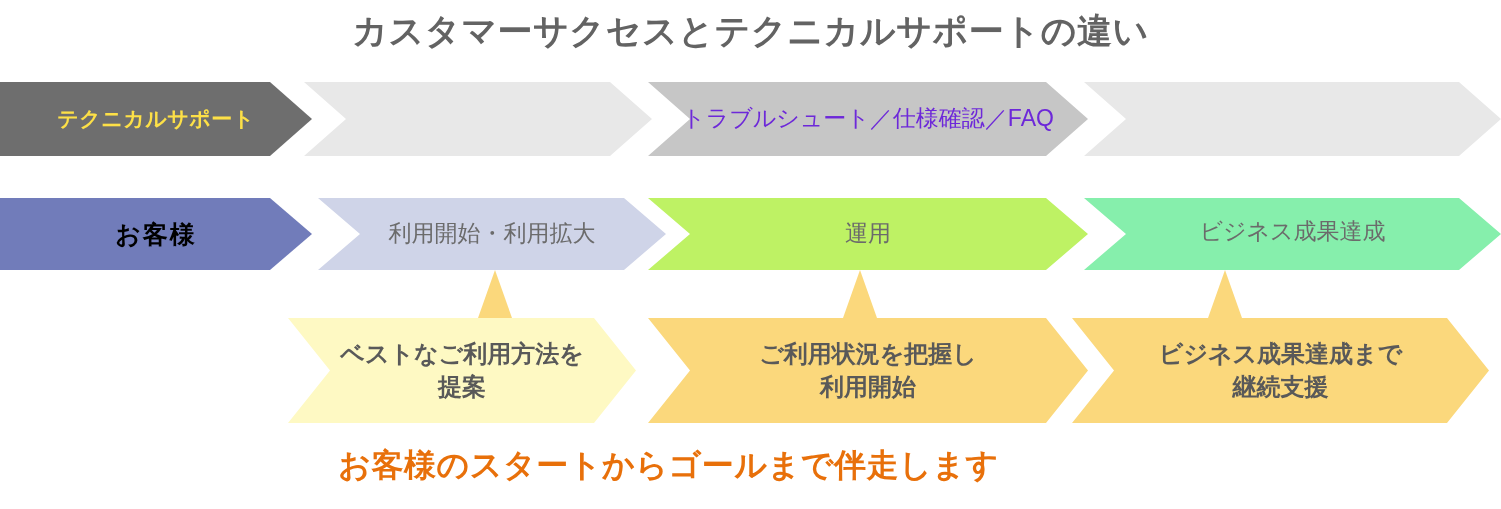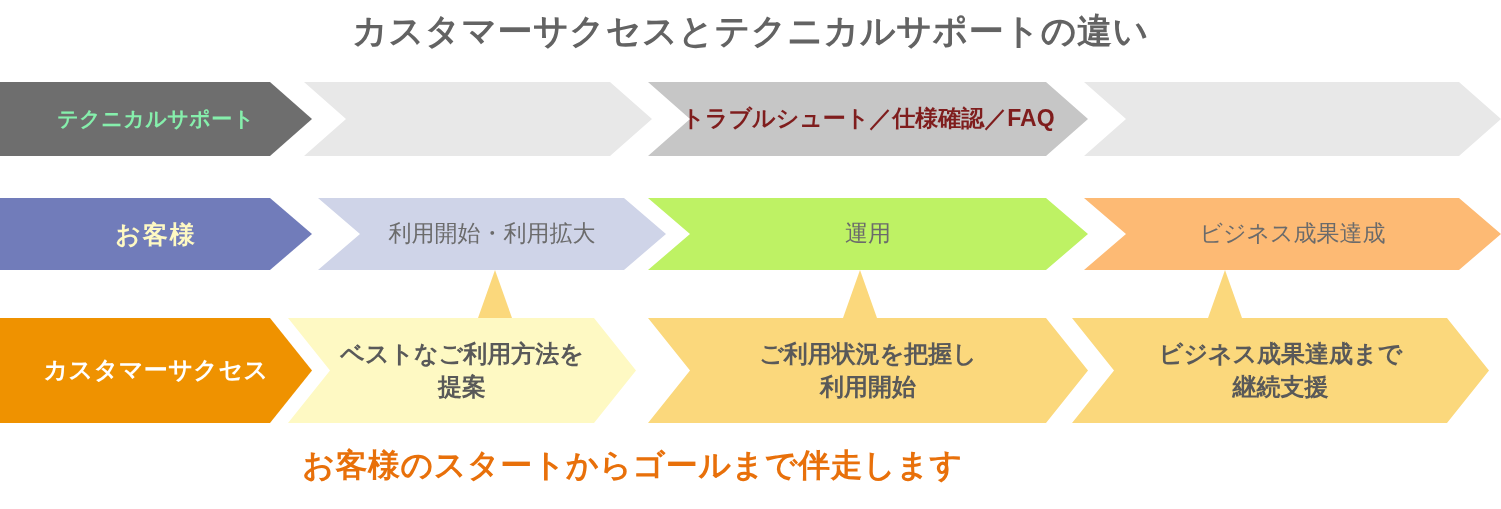--- a/index.html
+++ b/index.html
@@ -27,42 +27,42 @@
     white-space:pre-line;
   }
 
   
   #row1{top:82px;height:74px;}
   #row1 .label{
     left:0;width:312px;
     background:#6E6E6E;
     clip-path:polygon(0 0,270px 0,312px 50%,270px 100%,0 100%);
   }
-  #row1 .label .txt{color:#86efac;font-size:21px;font-weight:bold;letter-spacing:.5px;}
+  #row1 .label .txt{color:#fde047;font-size:21px;font-weight:bold;letter-spacing:.5px;}
   #row1 .s1{left:304px;width:348px;background:#E8E8E8;
     clip-path:polygon(0 0,306px 0,348px 50%,306px 100%,0 100%,42px 50%);}
   #row1 .s2{left:648px;width:440px;background:#C6C6C6;
     clip-path:polygon(0 0,398px 0,440px 50%,398px 100%,0 100%,42px 50%);}
-  #row1 .s2 .txt{color:#7f1d1d;font-size:23px;font-weight:bold;}
+  #row1 .s2 .txt{color:#6d28d9;font-size:23px;font-weight:normal;}
   #row1 .s3{left:1084px;width:417px;background:#E8E8E8;
     clip-path:polygon(0 0,375px 0,417px 50%,375px 100%,0 100%,42px 50%);}
 
   
   #row2{top:198px;height:72px;}
   #row2 .label{
     left:0;width:312px;background:#717CBA;
     clip-path:polygon(0 0,270px 0,312px 50%,270px 100%,0 100%);
   }
-  #row2 .label .txt{color:#fef9c3;font-size:25px;font-weight:bold;letter-spacing:2px;}
+  #row2 .label .txt{color:#000000;font-size:25px;font-weight:bold;letter-spacing:2px;}
   #row2 .s1{left:318px;width:348px;background:#CFD4E8;
     clip-path:polygon(0 0,306px 0,348px 50%,306px 100%,0 100%,42px 50%);}
   #row2 .s2{left:648px;width:440px;background:#bef264;
     clip-path:polygon(0 0,398px 0,440px 50%,398px 100%,0 100%,42px 50%);}
-  #row2 .s3{left:1084px;width:417px;background:#fdba74;
-    clip-path:polygon(0 0,375px 0,417px 50%,375px 100%,0 100%,42px 50%);}
+  #row2 .s3{left:1084px;width:417px;background:#86efac;
+    clip-path:polygon(0 0,375px 0,417px 50%,375px 100%,0 100%,42px 50%);font-family:Liberation Mono, monospace;}
   #row2 .s1 .txt,#row2 .s2 .txt,#row2 .s3 .txt{color:#6B6B6B;font-size:23px;}
 
   
   #row3{top:318px;height:105px;}
   #row3 .label{
     left:0;width:312px;background:#EF9200;
     clip-path:polygon(0 0,270px 0,312px 50%,270px 100%,0 100%);
   }
   #row3 .label .txt{color:#ffffff;font-size:24px;font-weight:bold;letter-spacing:.5px;}
   #row3 .s1{left:288px;width:348px;background:#fef9c3;
@@ -76,20 +76,21 @@
 
   
   .tri{position:absolute;width:34px;height:48px;background:#FBD87C;
        clip-path:polygon(50% 0,100% 100%,0 100%);}
 
   
   .caption{
     position:absolute;left:0;top:444px;width:1265px;text-align:center;
     color:#E8700A;font-size:32px;font-weight:bold;letter-spacing:.5px;
     white-space:nowrap;
+    padding-left:36px;
   }
 </style>
 </head>
 <body>
 
 <div id="stage">
 
   <div class="title">カスタマーサクセスとテクニカルサポートの違い</div>
 
   <div class="row" id="row1">
@@ -120,23 +121,20 @@
     <div class="seg s3">
       <span class="txt">ビジネス成果達成</span>
     </div>
   </div>
 
   <div class="tri" style="left:478px;top:270px;"></div>
   <div class="tri" style="left:843px;top:270px;"></div>
   <div class="tri" style="left:1208px;top:270px;"></div>
 
   <div class="row" id="row3">
-    <div class="seg label">
-      <span class="txt">カスタマーサクセス</span>
-    </div>
     <div class="seg s1">
       <span class="txt">ベストなご利用方法を
 提案</span>
     </div>
     <div class="seg s2">
       <span class="txt">ご利用状況を把握し
 利用開始</span>
     </div>
     <div class="seg s3">
       <span class="txt">ビジネス成果達成まで

